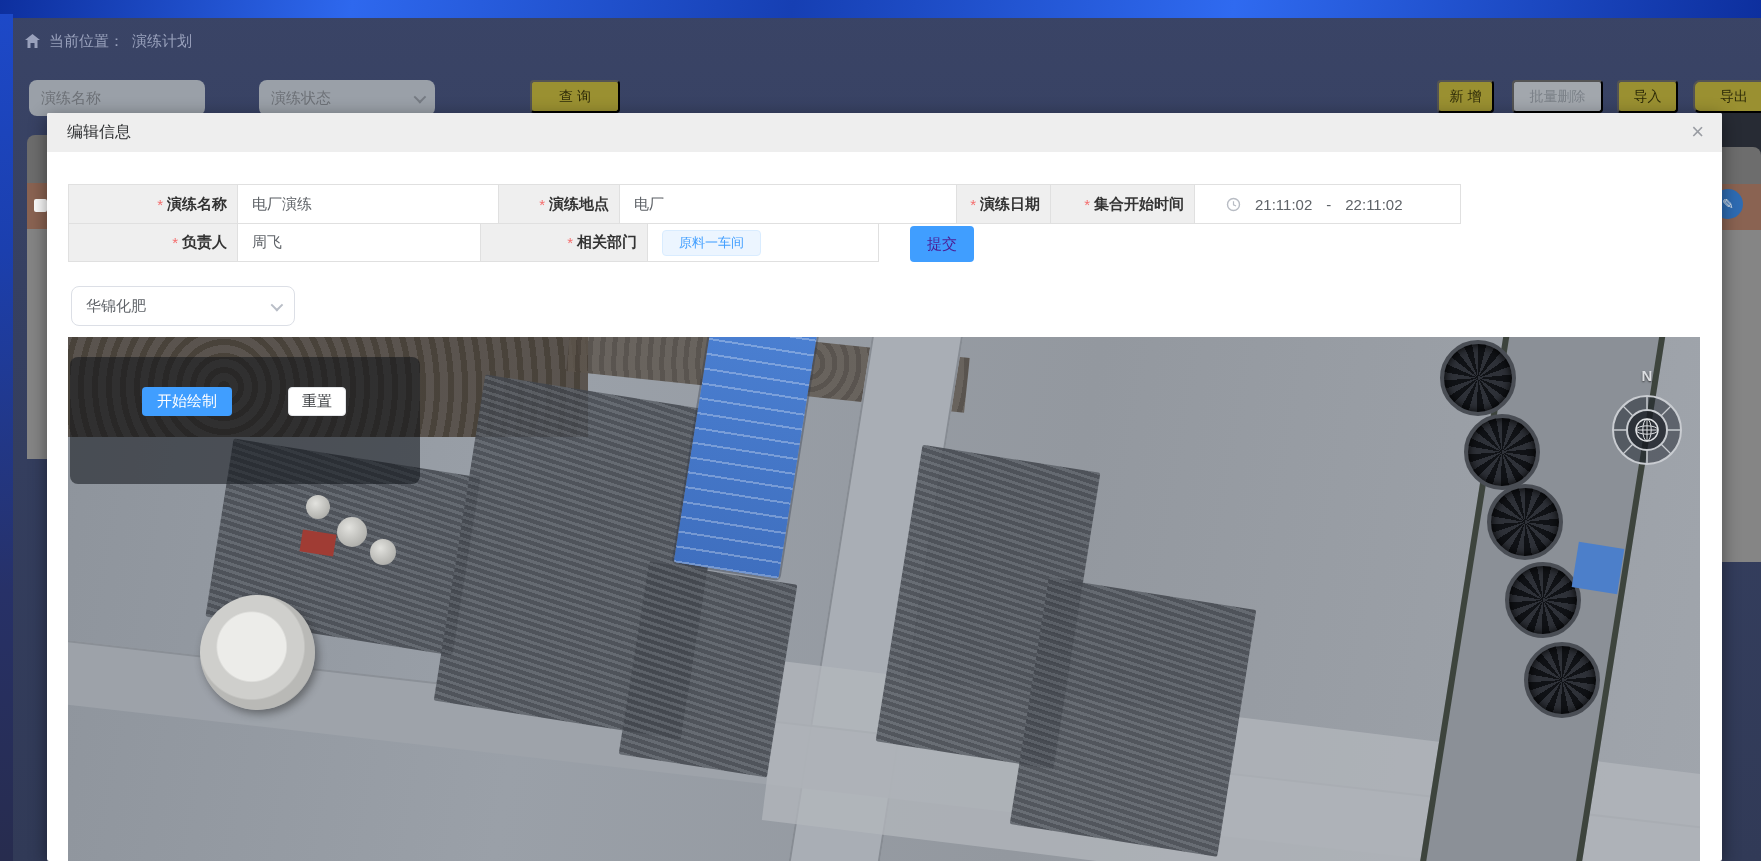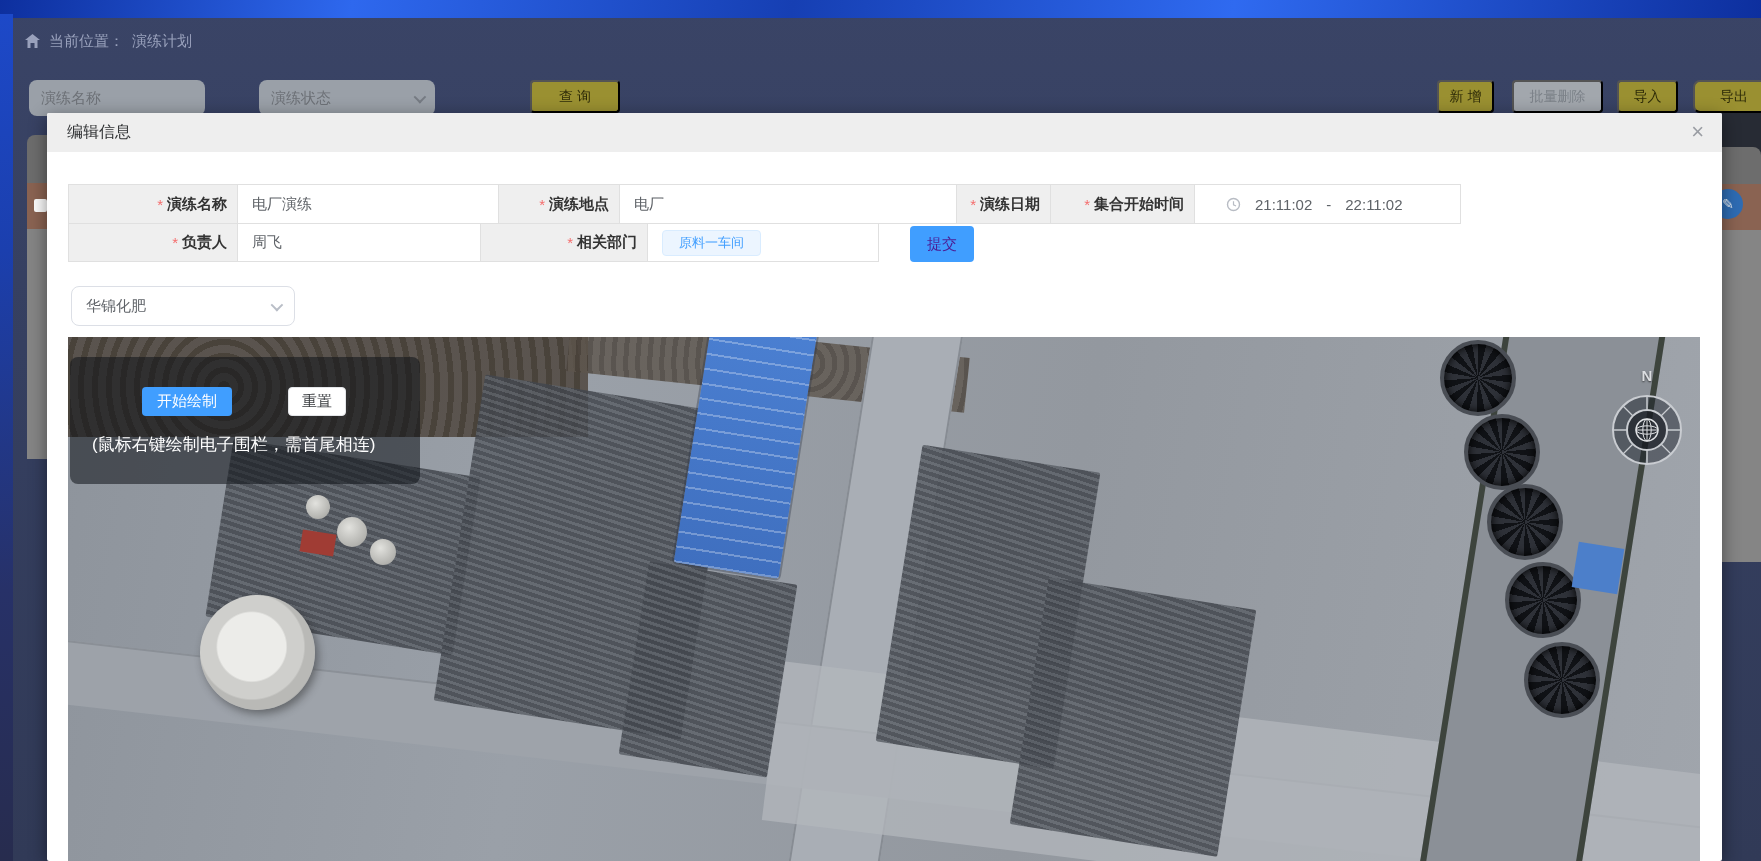--- a/index.html
+++ b/index.html
@@ -238,21 +238,20 @@
       <div class="fan" style="left:1372px; top:3px;"></div>
       <div class="fan" style="left:1396px; top:77px;"></div>
       <div class="fan" style="left:1419px; top:147px;"></div>
       <div class="fan" style="left:1437px; top:225px;"></div>
       <div class="fan" style="left:1456px; top:305px;"></div>
       <div class="blue-sq"></div>
 
       <div class="map-panel">
         <button class="draw-btn">开始绘制</button>
         <button class="reset-btn">重置</button>
-        <div class="map-hint">(鼠标右键绘制电子围栏，需首尾相连)</div>
       </div>
 
       <div class="compass-n">N</div>
       <div class="compass">
         <svg width="74" height="74" viewBox="0 0 74 74">
           <circle cx="37" cy="37" r="34" fill="rgba(30,35,45,0.5)" stroke="#c9ccd1" stroke-width="2"></circle>
           <circle cx="37" cy="37" r="20" fill="rgba(20,24,30,0.6)" stroke="#c9ccd1" stroke-width="2"></circle>
           <line x1="37" y1="3" x2="37" y2="17" stroke="#c9ccd1" stroke-width="1.5"></line>
           <line x1="37" y1="57" x2="37" y2="71" stroke="#c9ccd1" stroke-width="1.5"></line>
           <line x1="3" y1="37" x2="17" y2="37" stroke="#c9ccd1" stroke-width="1.5"></line>

